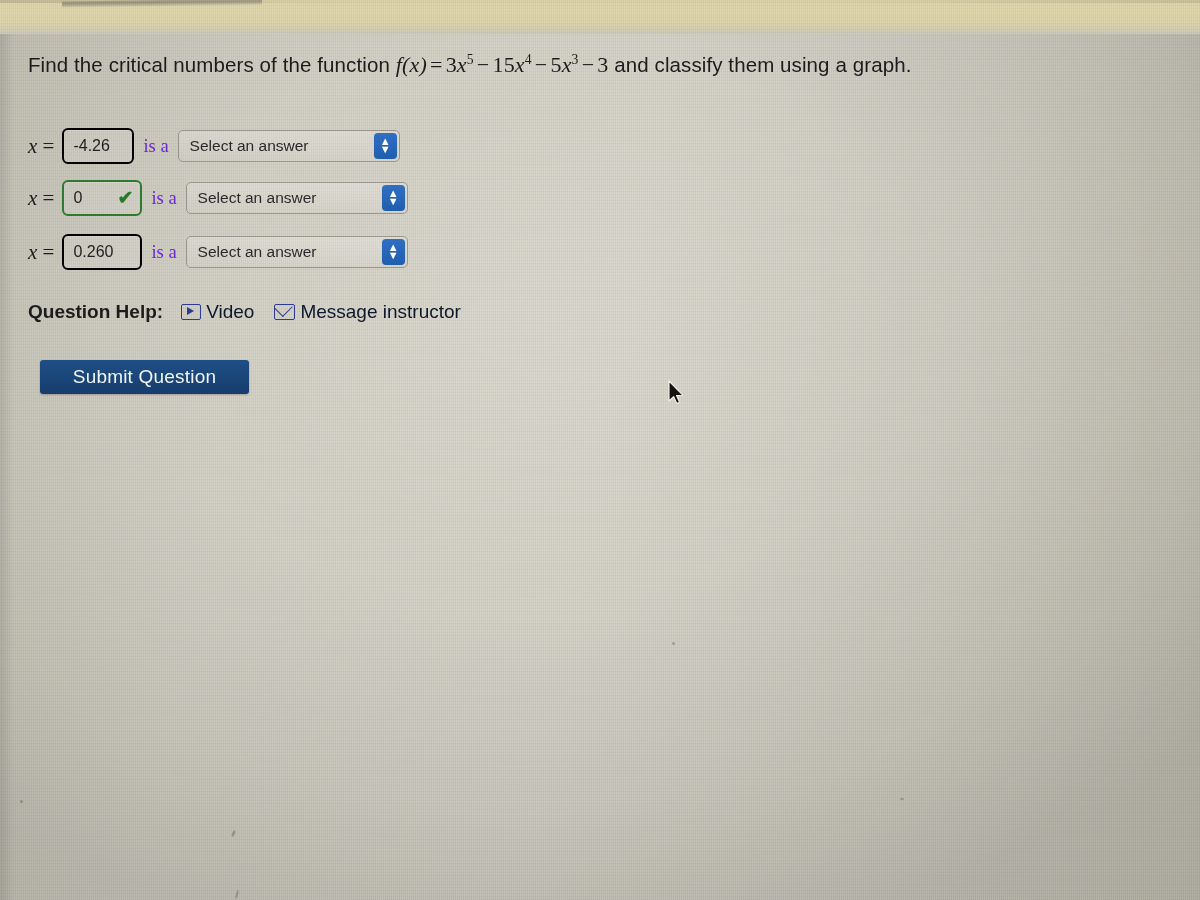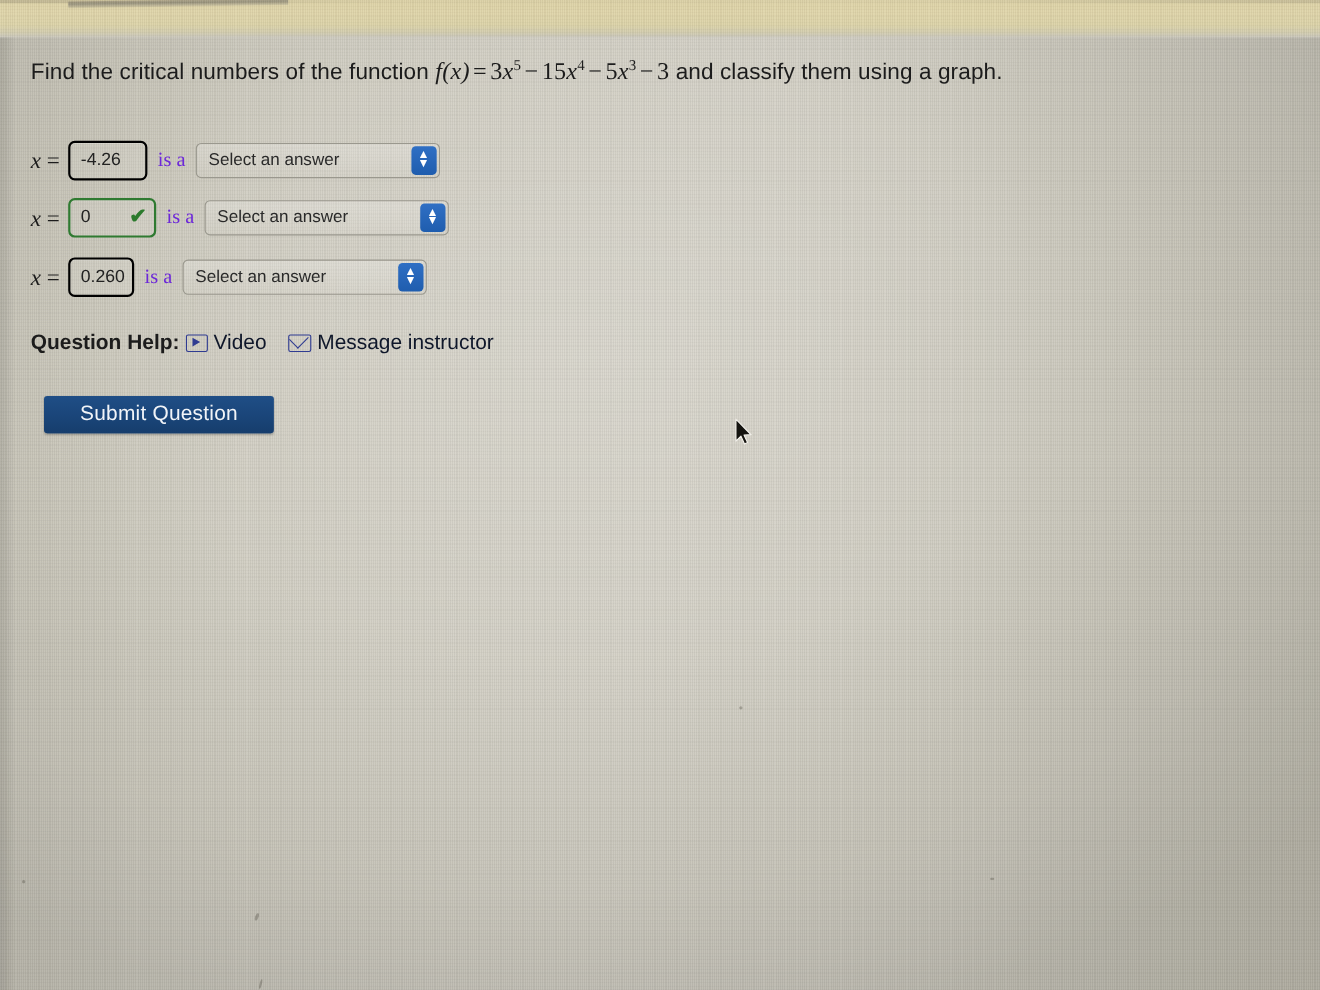--- a/index.html
+++ b/index.html
@@ -146,21 +146,21 @@
     background: rgba(255,255,255,0.09);
     display: flex;
     align-items: center;
     padding: 0 9px;
     font-family: "Liberation Sans", sans-serif;
     font-size: 16px;
     color: #222;
     box-shadow: 0 1px 0 rgba(255,255,255,0.18) inset;
   }
   .answer-box.narrow { width: 72px; }
-  .answer-box.wide   { width: 60px; }
+  .answer-box.wide   { width: 80px; }
   .answer-box.correct {
     border: 2px solid #2f7a31;
     width: 80px;
     justify-content: space-between;
     padding-right: 7px;
   }
   .check {
     color: #2b7a2c;
     font-size: 19px;
     font-weight: bold;
@@ -214,21 +214,21 @@
     left: 28px;
     top: 301px;
     display: flex;
     align-items: center;
     white-space: nowrap;
   }
   #help .label {
     font-size: 19px;
     font-weight: bold;
     color: #1c1c1c;
-    margin-right: 6px;
+    margin-right: 18px;
   }
   .helplink {
     display: flex;
     align-items: center;
     gap: 5px;
     color: #0f172a;
     font-size: 19px;
     text-decoration: none;
     margin-right: 20px;
   }

